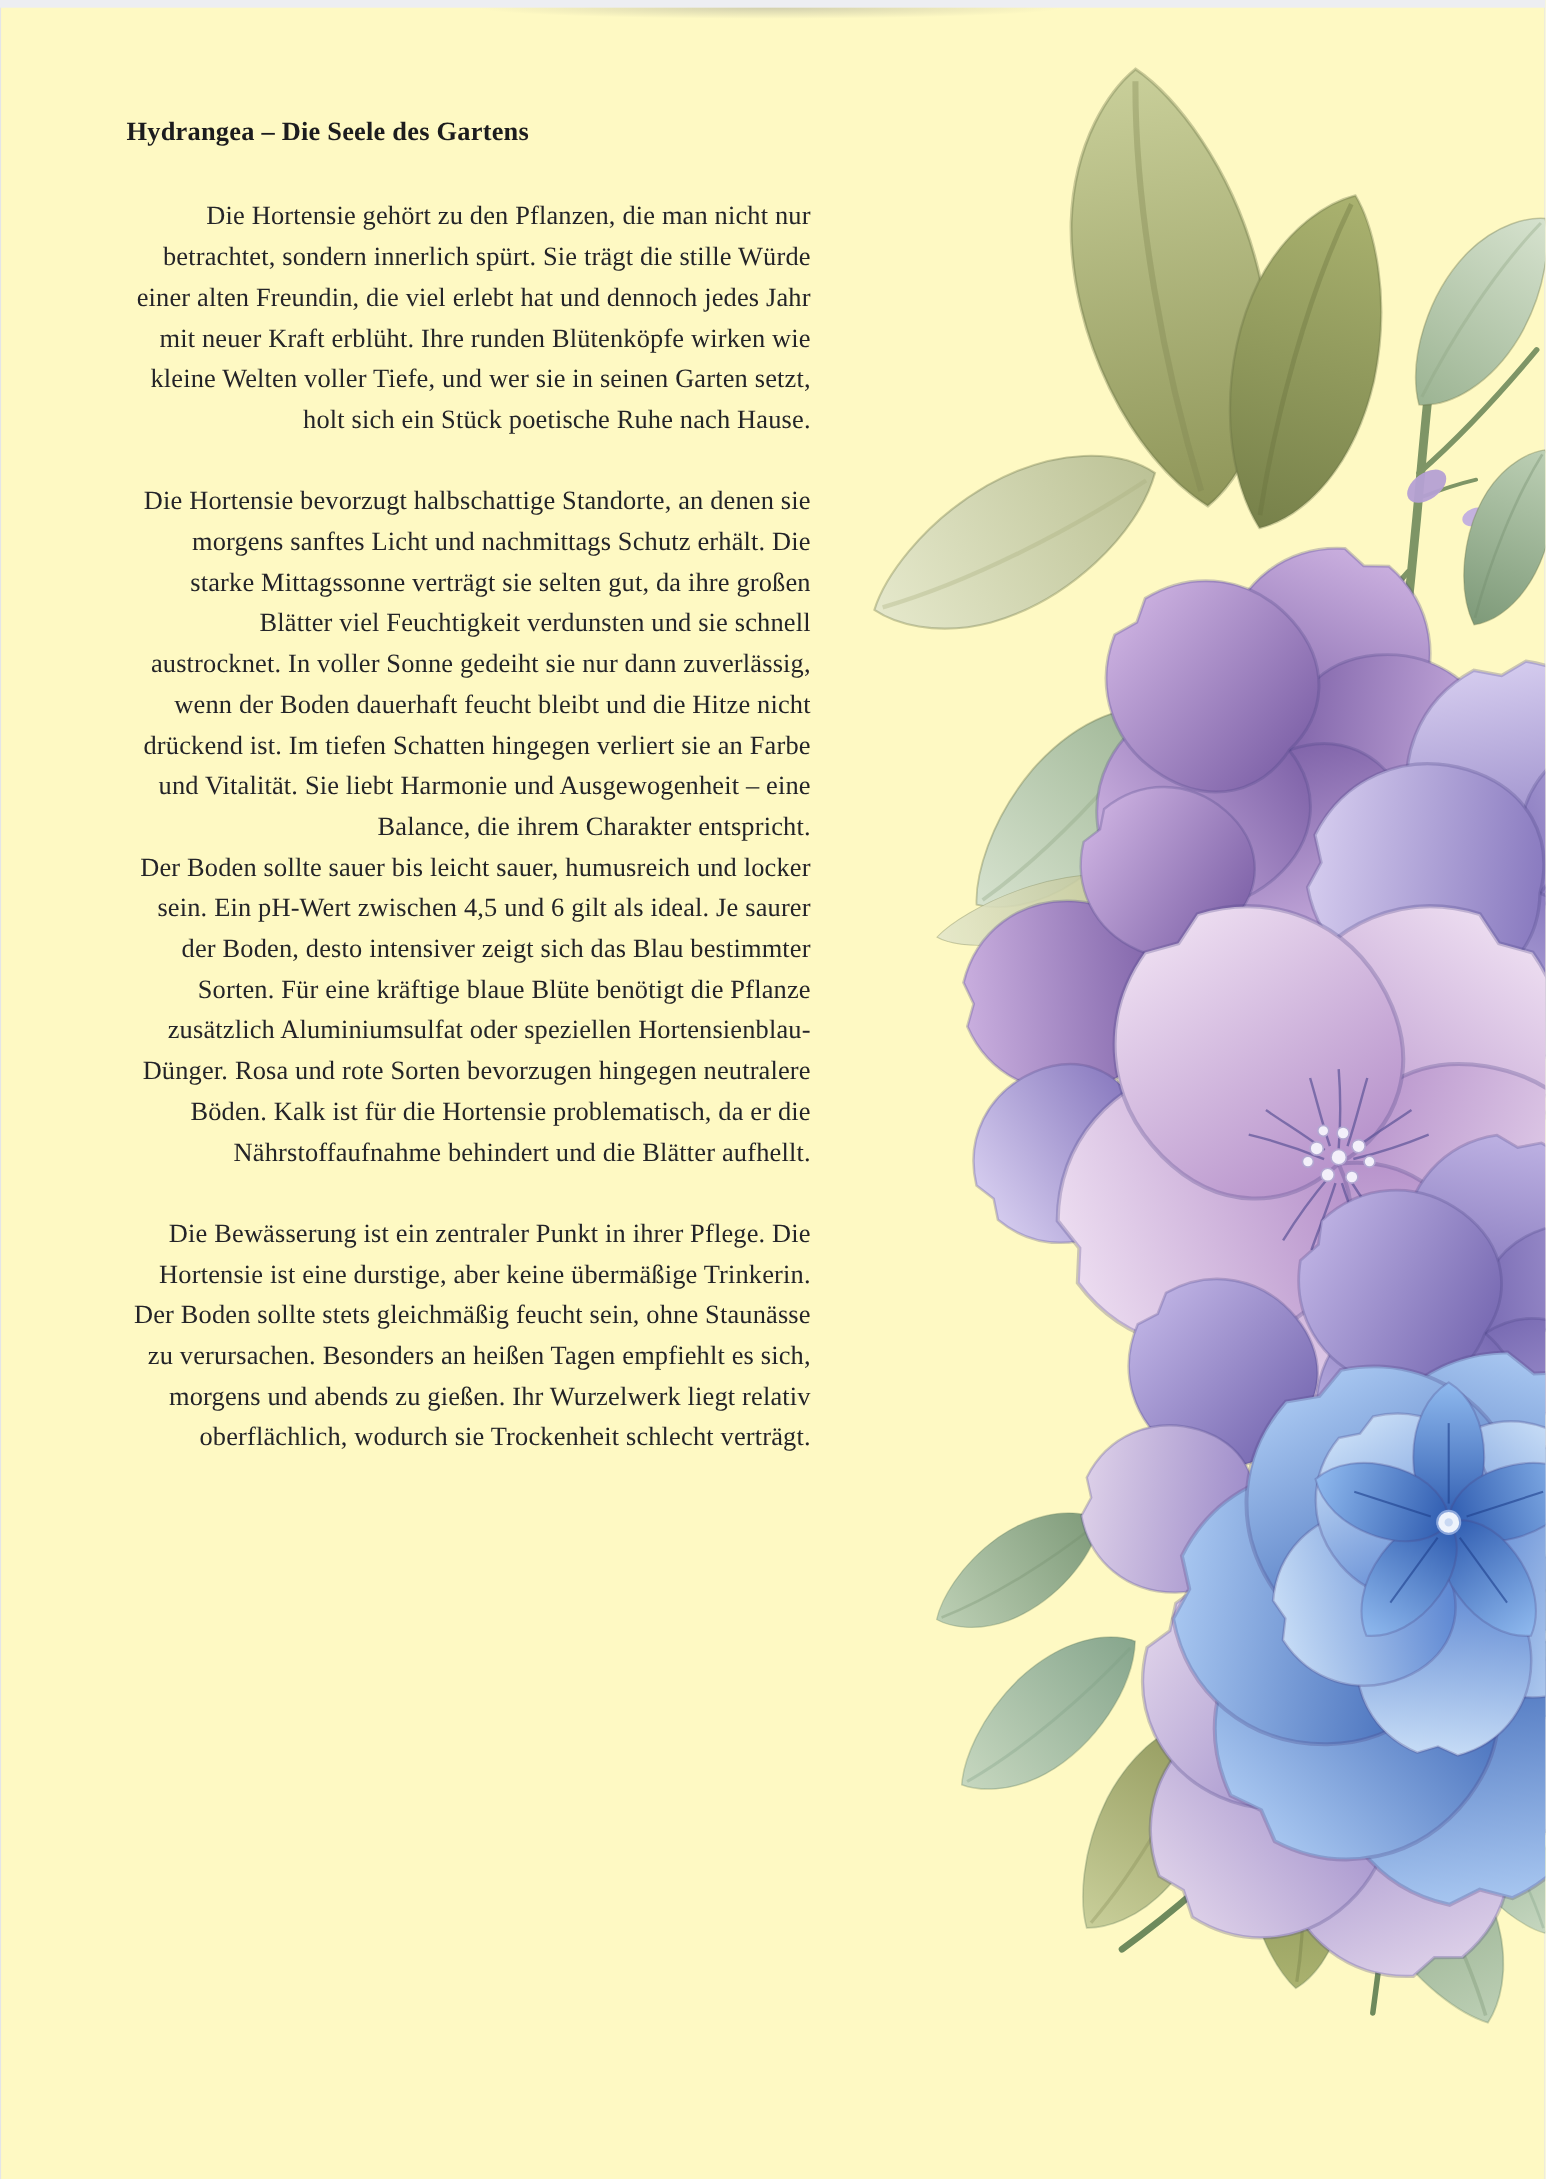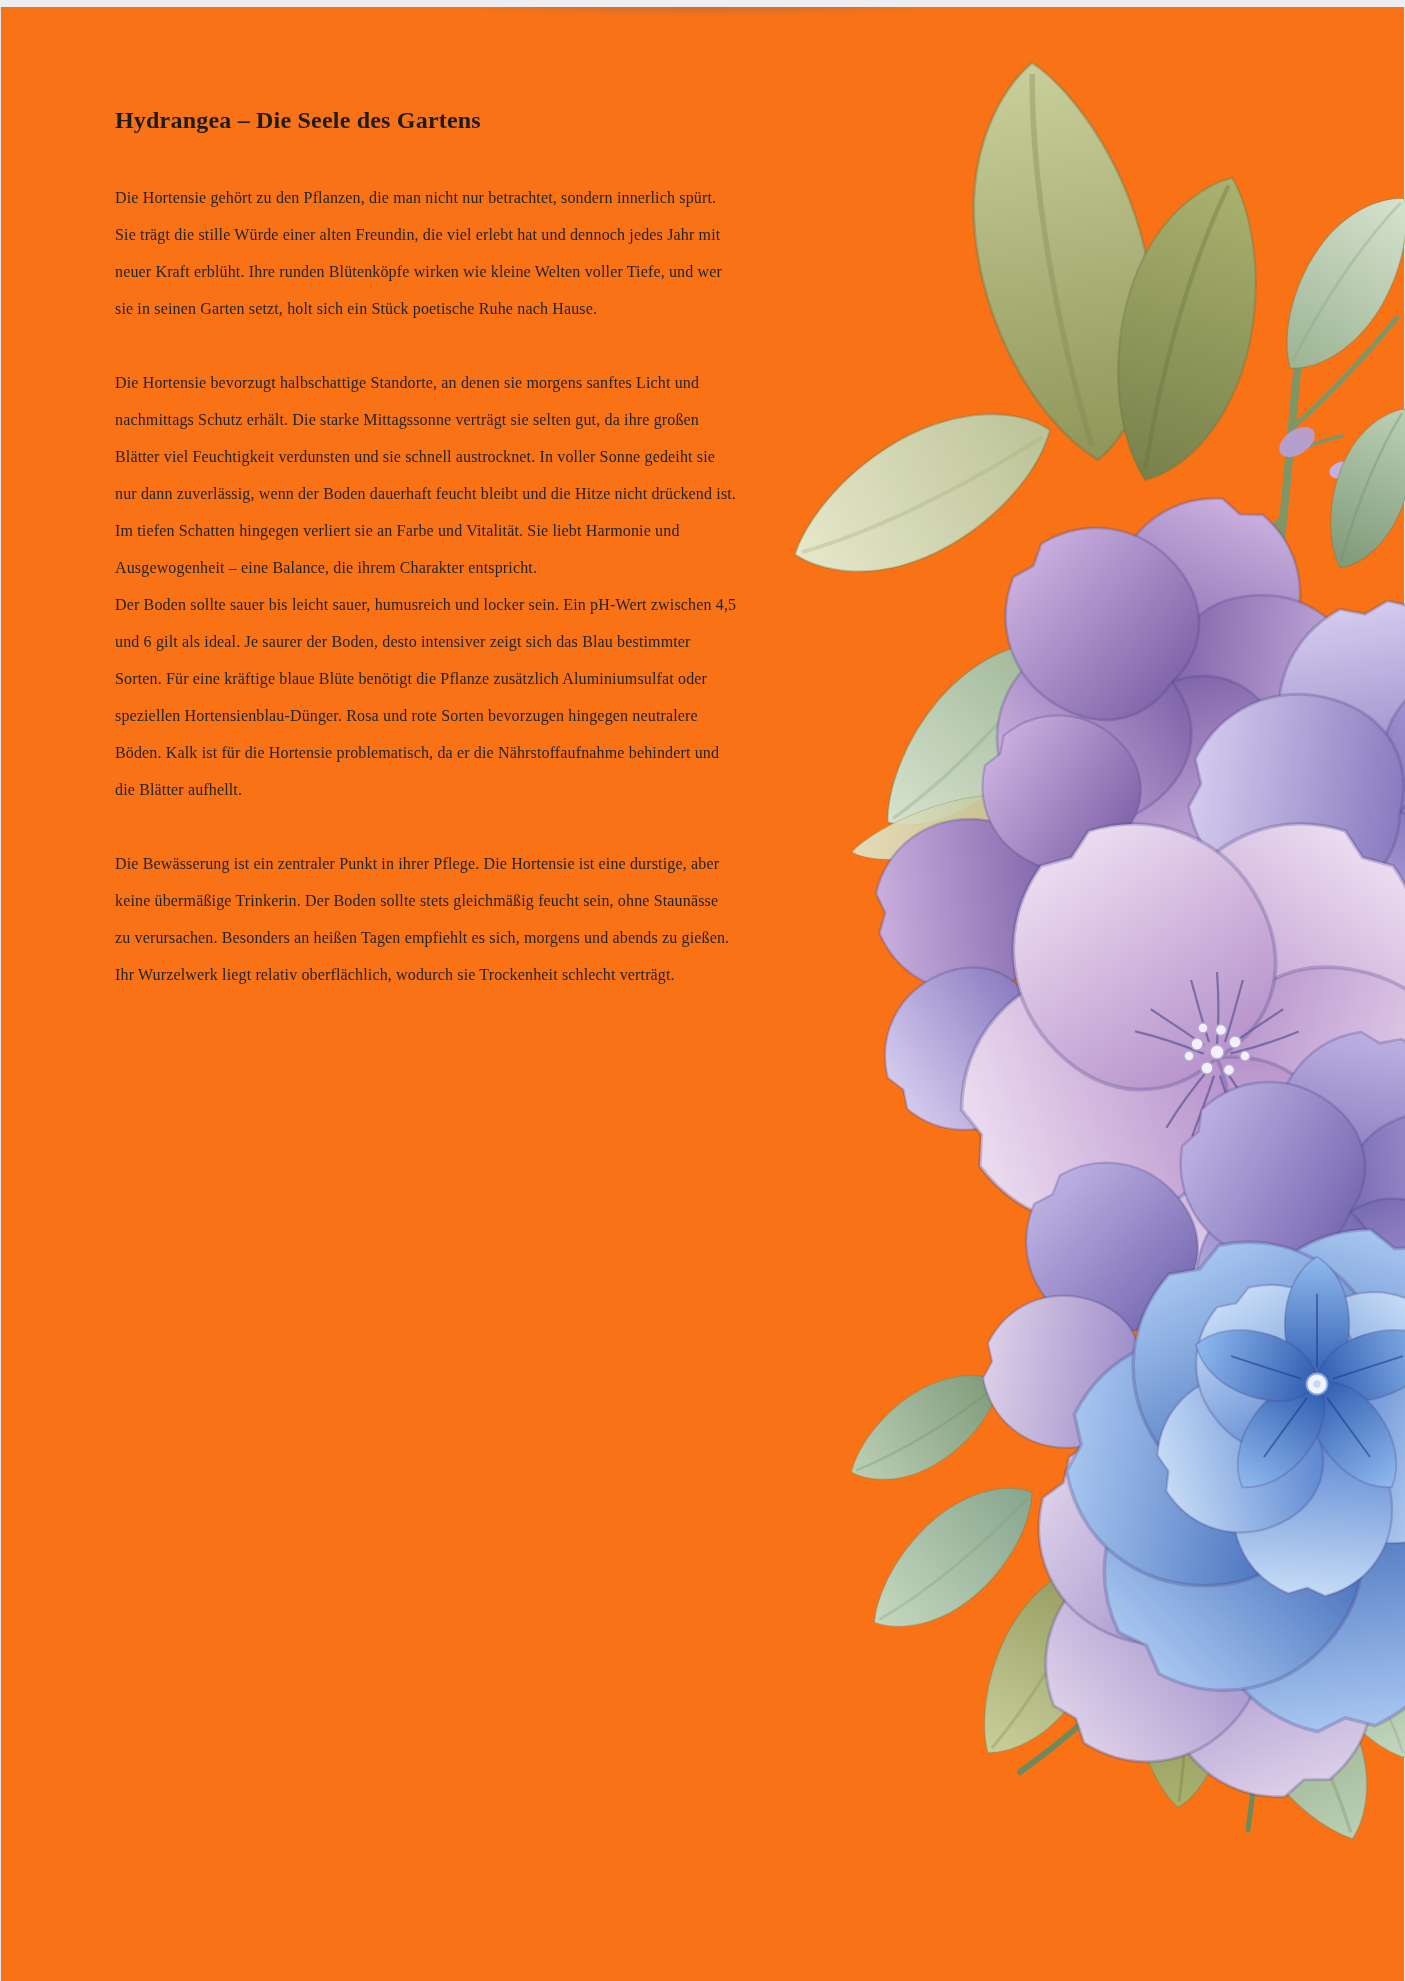--- a/index.html
+++ b/index.html
@@ -2,41 +2,42 @@
 <html><head>
 <meta charset="utf-8">
 <style>
   html,body{margin:0;padding:0;}
   body{
     width:1405px;height:1981px;position:relative;overflow:hidden;
     background:#ffffff;
     font-family:"Liberation Serif","DejaVu Serif",serif;
   }
   .page{
-    position:absolute;inset:0;background:#f97316;
+    position:absolute;inset:0;background:#fef9c3;
     box-shadow:inset 1px 0 0 #e4e5e9, inset -1px 0 0 #e4e5e9;
   }
   .top-strip{
     position:absolute;top:0;left:0;right:0;height:7px;background:#edeef2;
   }
   .top-shadow{
     position:absolute;top:7px;left:330px;width:740px;height:14px;
     background:radial-gradient(ellipse 50% 100% at 50% 0,rgba(95,100,120,.28),rgba(95,100,120,0) 72%);
   }
   .content{
     position:absolute;top:105px;left:115px;width:622px;
     color:#242428;
   }
   h1.doc-title{
     font-size:24px;line-height:30px;font-weight:bold;margin:0 0 44px 0;
     letter-spacing:.2px;color:#1c1c1e;
   }
   p.para{
-    font-size:16px;line-height:37px;margin:0;letter-spacing:.15px;
+    font-size:24px;line-height:37px;margin:0;letter-spacing:.15px;
     text-rendering:optimizeLegibility;
+    text-align:right;
   }
   p.gap-after{margin-bottom:37px;}
   .illustration{position:absolute;top:0;right:0;width:705px;height:1981px;}
   .petal-stroke use{stroke:#4c4386;stroke-opacity:.28;stroke-width:2;}
 </style>
 </head>
 <body>
 
 <div class="page">
   <div class="top-strip"></div>

